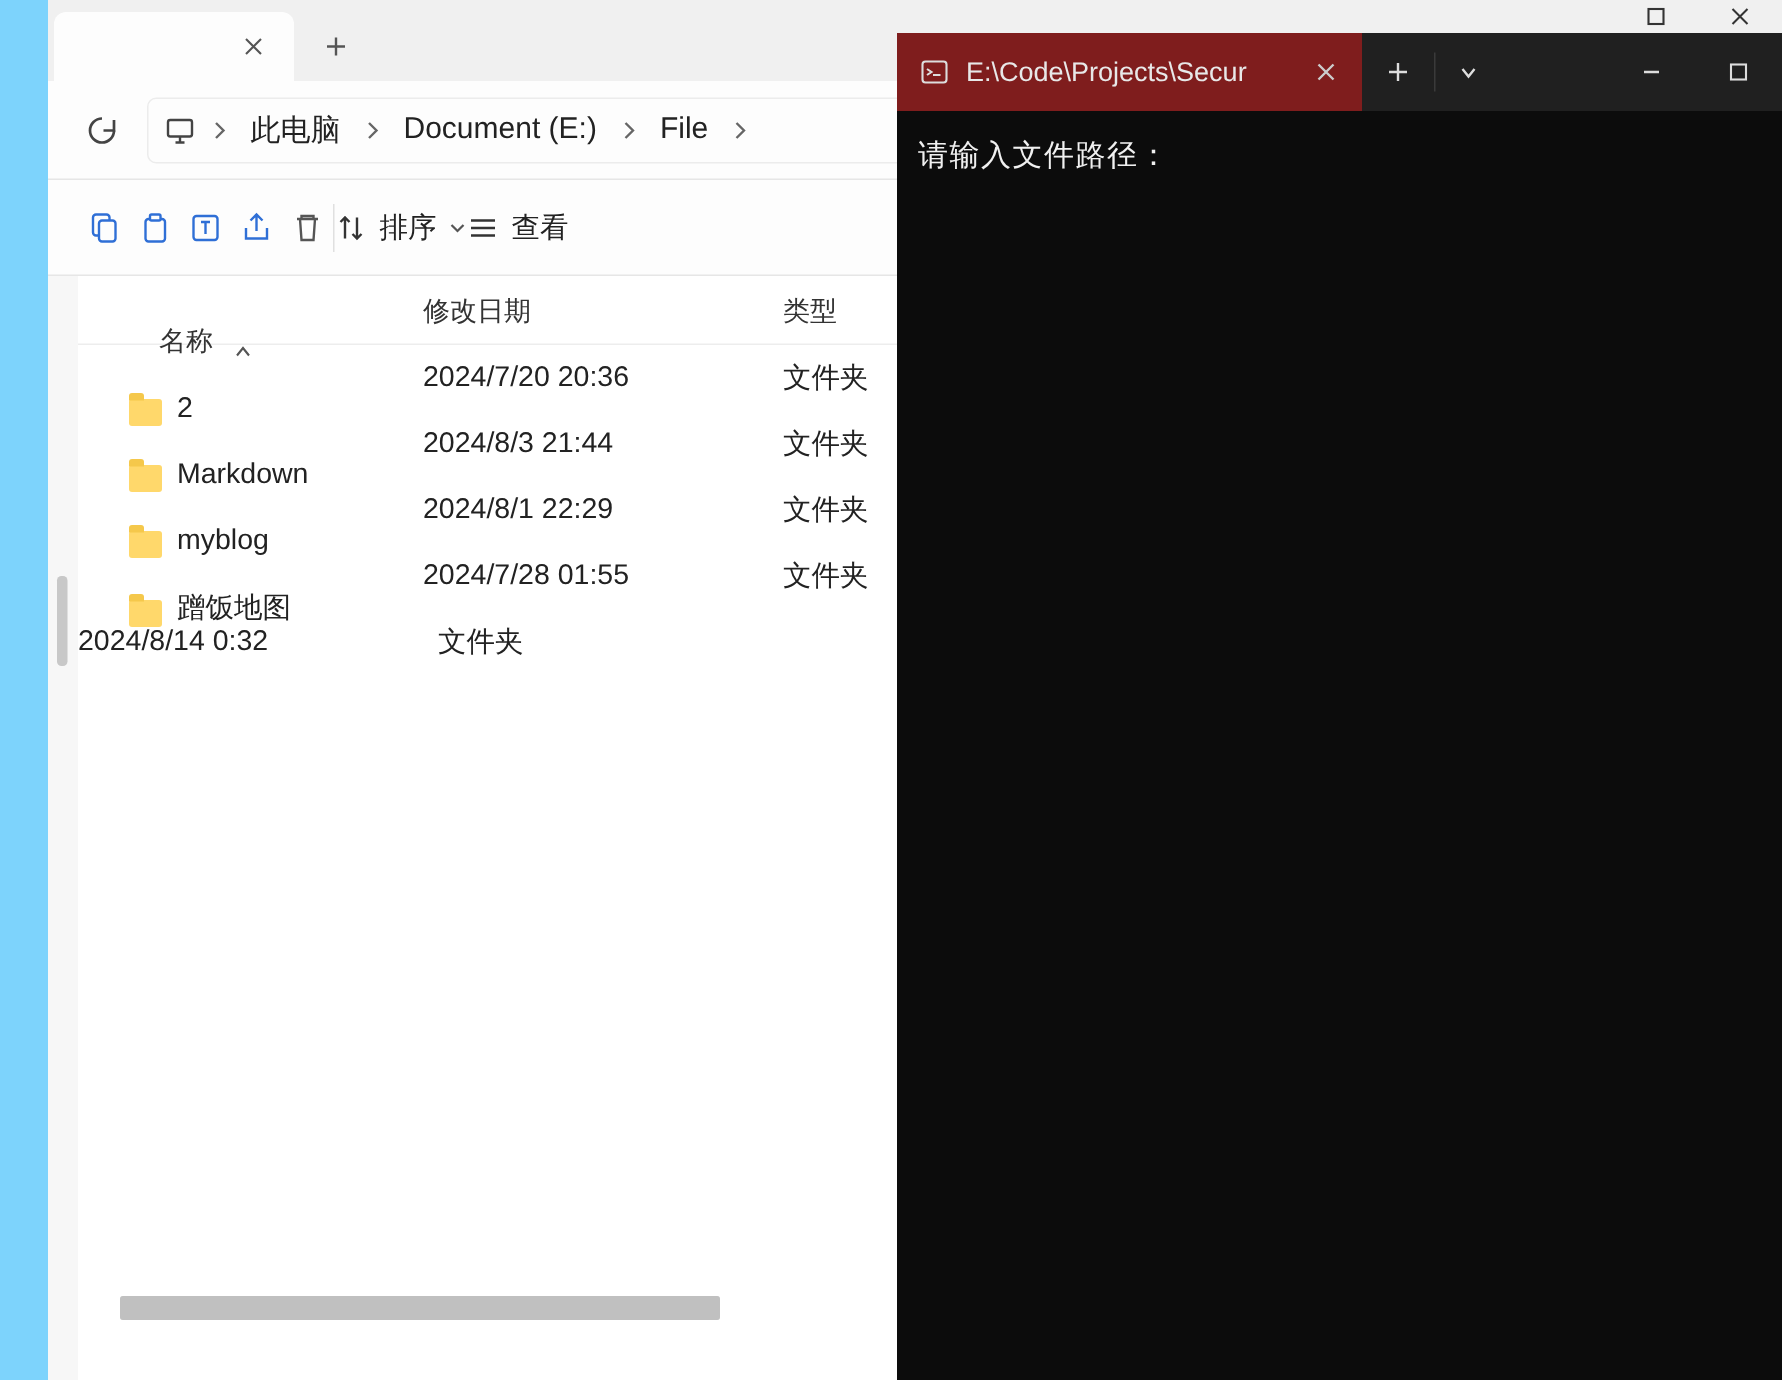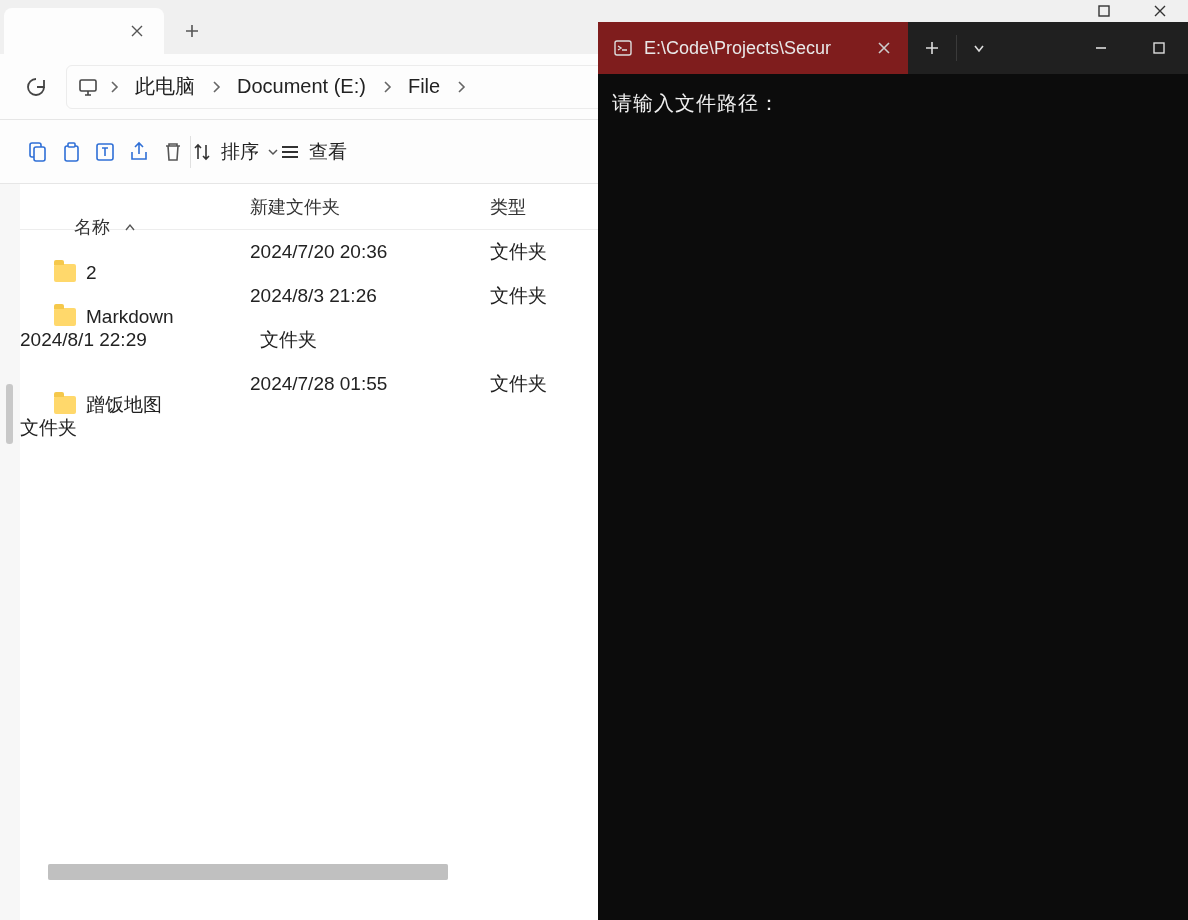--- a/index.html
+++ b/index.html
@@ -3,22 +3,22 @@
 <meta charset="utf-8">
 <style>
 * { margin: 0; padding: 0; box-sizing: border-box; font-family: "Segoe UI", "Microsoft YaHei", sans-serif; }
 html, body { width: 1188px; height: 920px; overflow: hidden; background: #e8e8e8; }
 
 
 .explorer {
   position: absolute;
   left: 0; top: 0;
   width: 1080px; height: 920px;
-  background: #4d7c0f;
-  display: flex; flex-direction: column;
+  background: #7dd3fc;
+  display: flex; flex-direction: column; padding-left: 32px;
 }
 .ex-tabbar { height: 54px; background: #f0f0f0; display: flex; align-items: flex-end; }
 .ex-tab {
   width: 160px; height: 46px; background: #fdfdfd;
   border-top-left-radius: 8px; border-top-right-radius: 8px;
   margin-left: 4px; display: flex; align-items: center; justify-content: flex-end;
   padding: 0 14px;
 }
 .ex-tab-close { width: 26px; height: 26px; display: flex; align-items: center; justify-content: center; border-radius: 4px; }
 .ex-newtab { width: 40px; height: 40px; display: flex; align-items: center; justify-content: center; margin-left: 8px; margin-bottom: 3px; }
@@ -35,21 +35,21 @@
 .tool-sep { width: 1px; height: 32px; background: #e0e0e0; }
 .tool-group { display: flex; align-items: center; gap: 8px; font-size: 19px; color: #222; }
 .ex-body { flex: 1; display: flex; background: #fff; }
 .ex-nav { width: 20px; background: #f7f7f7; position: relative; }
 .ex-nav-thumb { position: absolute; left: 6px; top: 200px; width: 7px; height: 60px; background: #c8c8c8; border-radius: 3px; }
 .ex-list { flex: 1; display: flex; flex-direction: column; position: relative; }
 .ex-headrow {
   height: 46px; display: flex; align-items: center; font-size: 18px; color: #333;
   border-bottom: 1px solid #ededed;
 }
-.col-name { width: 230px; padding-left: 54px; display: flex; align-items: center; gap: 14px; margin-top: 41px; }
+.col-name { width: 230px; padding-left: 54px; display: flex; align-items: flex-end; gap: 14px; margin-top: 41px; }
 .col-date { width: 240px; }
 .col-type { width: 140px; }
 .sort-caret { display: flex; }
 .ex-row { height: 44px; display: flex; align-items: center; font-size: 19px; color: #222; }
 .ex-row .col-name { padding-left: 34px; gap: 10px; }
 .folder-ico { width: 22px; height: 18px; background: #ffd86b; border-radius: 2px; position: relative; }
 .folder-ico::before { content: ""; position: absolute; top: -4px; left: 0; width: 10px; height: 5px; background: #f5c84b; border-radius: 2px 2px 0 0; }
 .ex-hscroll { position: absolute; left: 28px; bottom: 40px; width: 400px; height: 16px; background: #e4e4e4; border-radius: 2px; }
 .ex-hscroll-thumb { position: absolute; left: 0; top: 0; width: 400px; height: 16px; background: #c0c0c0; border-radius: 2px; }
 
@@ -200,56 +200,61 @@
       <div class="ex-headrow">
         <div class="col-name">
           <span>名称</span>
           <span class="sort-caret">
             <svg width="12" height="10" viewBox="0 0 12 10">
                 <path d="M2 8 L6 3 L10 8" stroke="#555" stroke-width="1.4" fill="none"></path>
               </svg>
           </span>
         </div>
         <div class="col-date">
-          <span>新建文件夹</span>
+          <span>修改日期</span>
         </div>
         <div class="col-type">
           <span>类型</span>
         </div>
       </div>
 
       <div class="ex-row">
         <div class="col-name">
             <span class="folder-ico"></span>
             <span>2</span>
           </div>
         <div class="col-date">2024/7/20 20:36</div>
         <div class="col-type">文件夹</div>
       </div>
       <div class="ex-row">
         <div class="col-name">
             <span class="folder-ico"></span>
             <span>Markdown</span>
           </div>
-        <div class="col-date">2024/8/3 21:26</div>
-        <div class="col-type">文件夹</div>
-      </div>
-      <div class="ex-row">
+        <div class="col-date">2024/8/3 21:44</div>
+        <div class="col-type">文件夹</div>
+      </div>
+      <div class="ex-row">
+        <div class="col-name">
+            <span class="folder-ico"></span>
+            <span>myblog</span>
+          </div>
         <div class="col-date">2024/8/1 22:29</div>
         <div class="col-type">文件夹</div>
       </div>
       <div class="ex-row">
         <div class="col-name">
             <span class="folder-ico"></span>
             <span>蹭饭地图</span>
           </div>
         <div class="col-date">2024/7/28 01:55</div>
         <div class="col-type">文件夹</div>
       </div>
       <div class="ex-row">
+        <div class="col-date">2024/8/14 0:32</div>
         <div class="col-type">文件夹</div>
       </div>
 
       <div class="ex-hscroll">
         <div class="ex-hscroll-thumb"></div>
       </div>
     </div>
   </div>
 </div>
 

